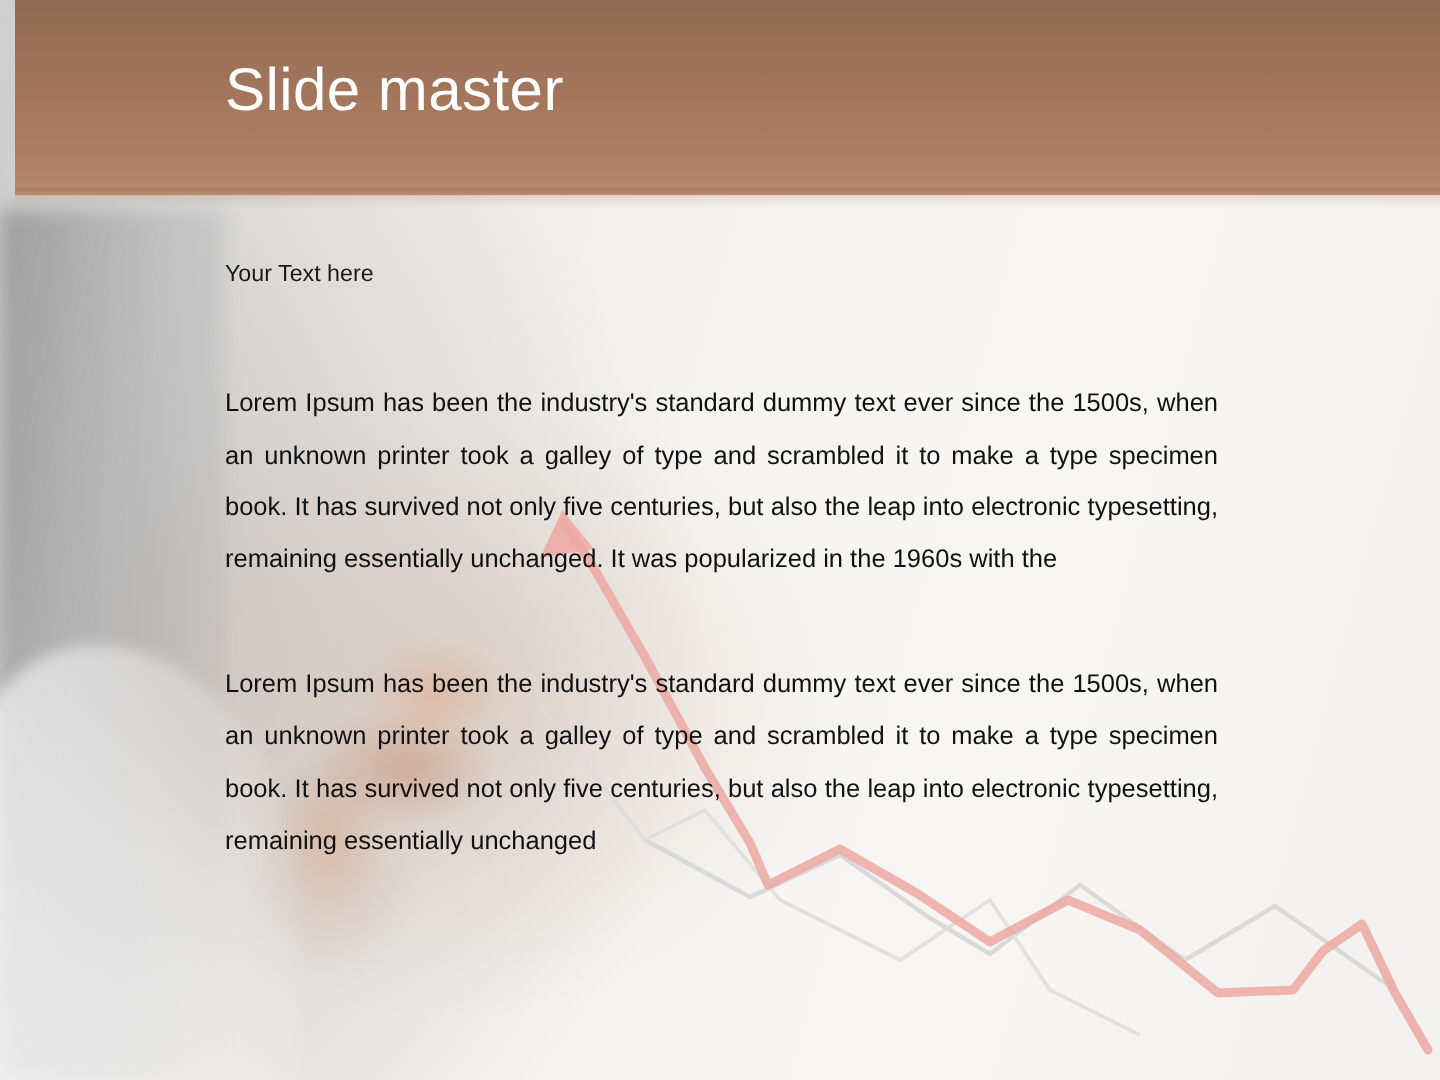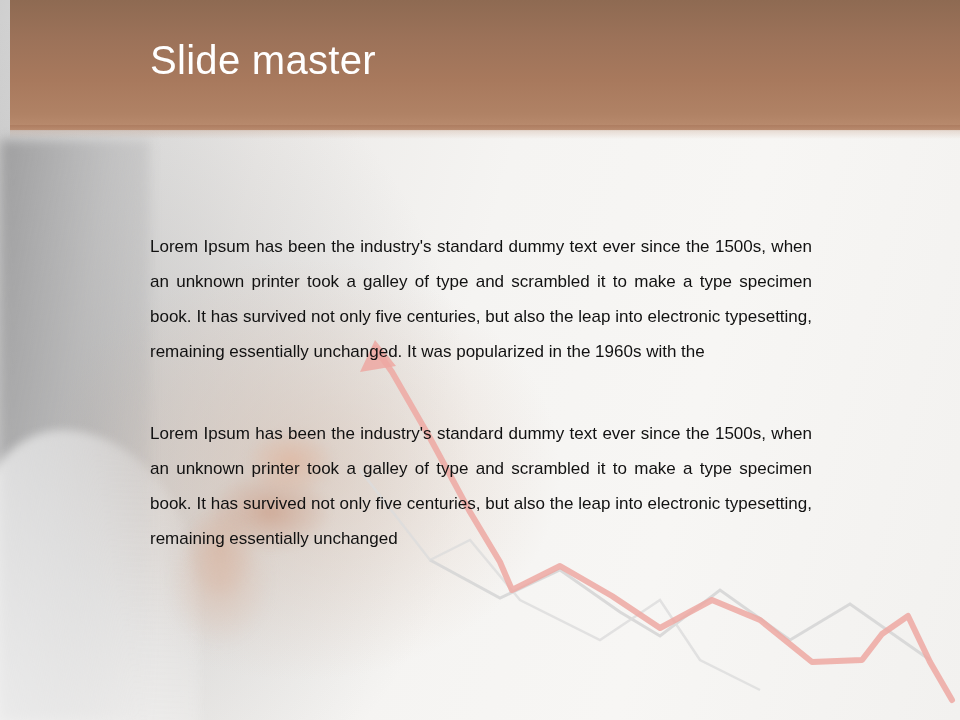--- a/index.html
+++ b/index.html
@@ -155,17 +155,18 @@
     <polyline points="375,348 392,372 430,438 470,512 500,562 512,590 560,566 612,596 660,628 712,600 760,620 812,662 862,660 882,634 908,616 930,662 952,700" fill="none" stroke="#eda8a2" stroke-width="6" stroke-linejoin="round" stroke-linecap="round" opacity="0.85"></polyline>
 
     <polygon points="375,340 360,372 396,366" fill="#eda8a2" opacity="0.85"></polygon>
   </svg>
 
   <div class="header-band">
     <div class="slide-title">Slide master</div>
   </div>
 
   <div class="body-area">
+    <p class="subhead">Your Text here</p>
     <p class="para para-1">Lorem Ipsum has been the industry's standard dummy text ever since the 1500s, when an unknown printer took a galley of type and scrambled it to make a type specimen book. It has survived not only five centuries, but also the leap into electronic typesetting, remaining essentially unchanged. It was popularized in the 1960s with the</p>
     <p class="para para-2">Lorem Ipsum has been the industry's standard dummy text ever since the 1500s, when an unknown printer took a galley of type and scrambled it to make a type specimen book. It has survived not only five centuries, but also the leap into electronic typesetting, remaining essentially unchanged</p>
   </div>
 
 </div>
 
 </body></html>

